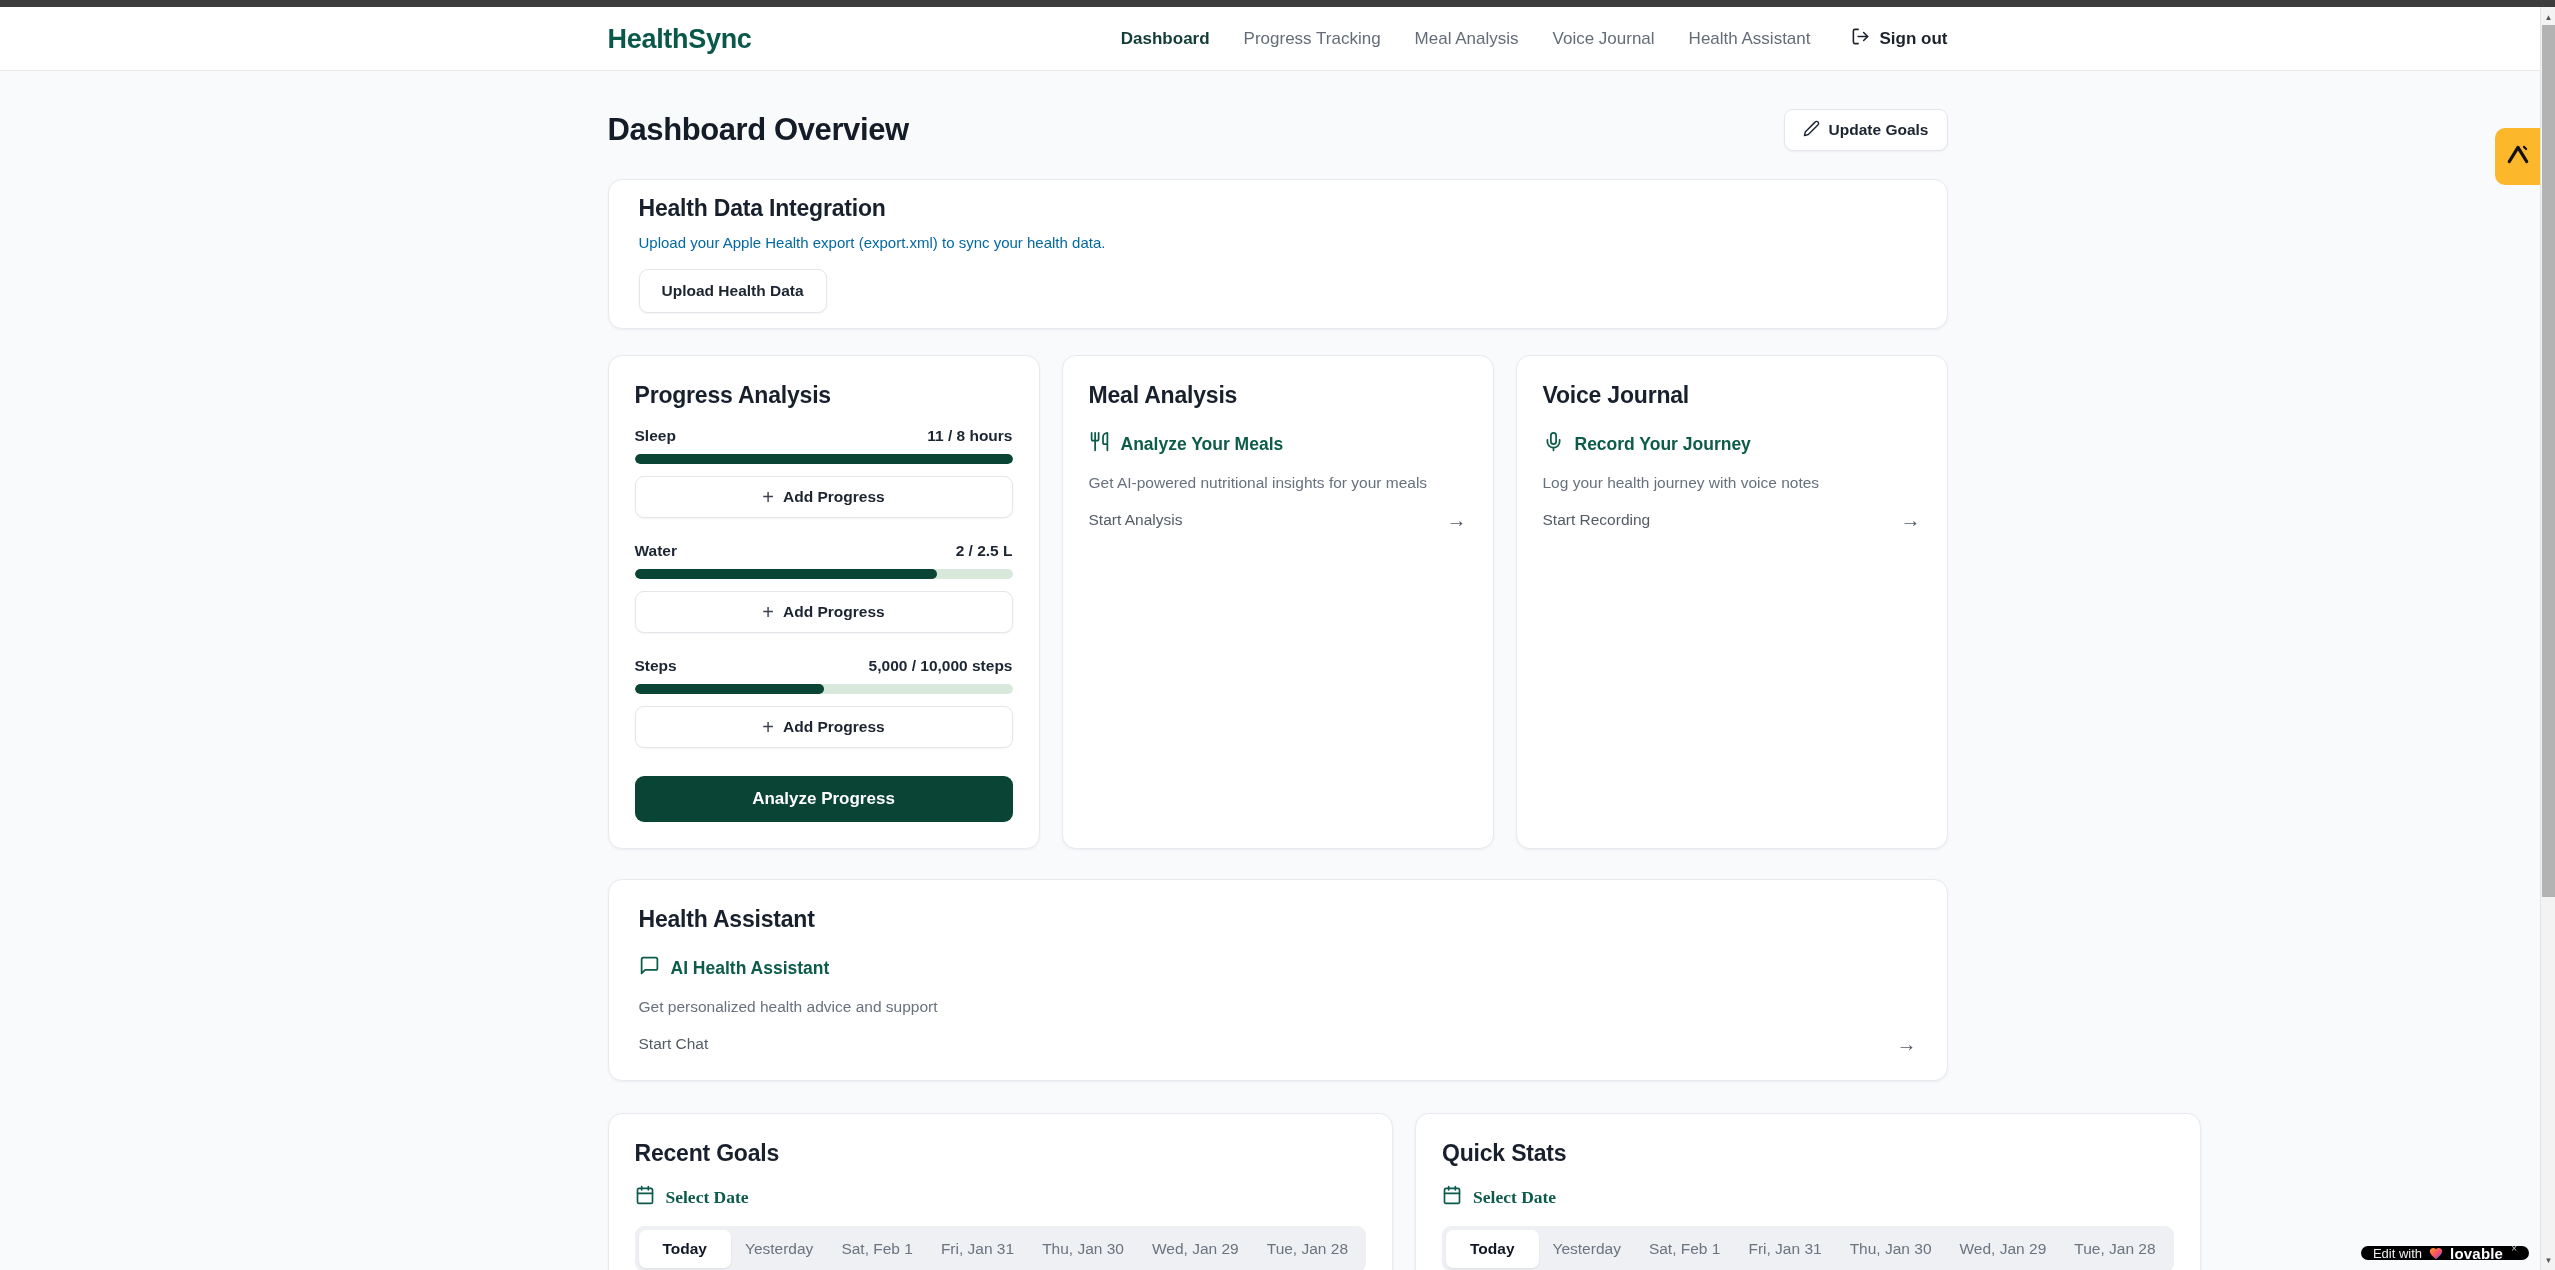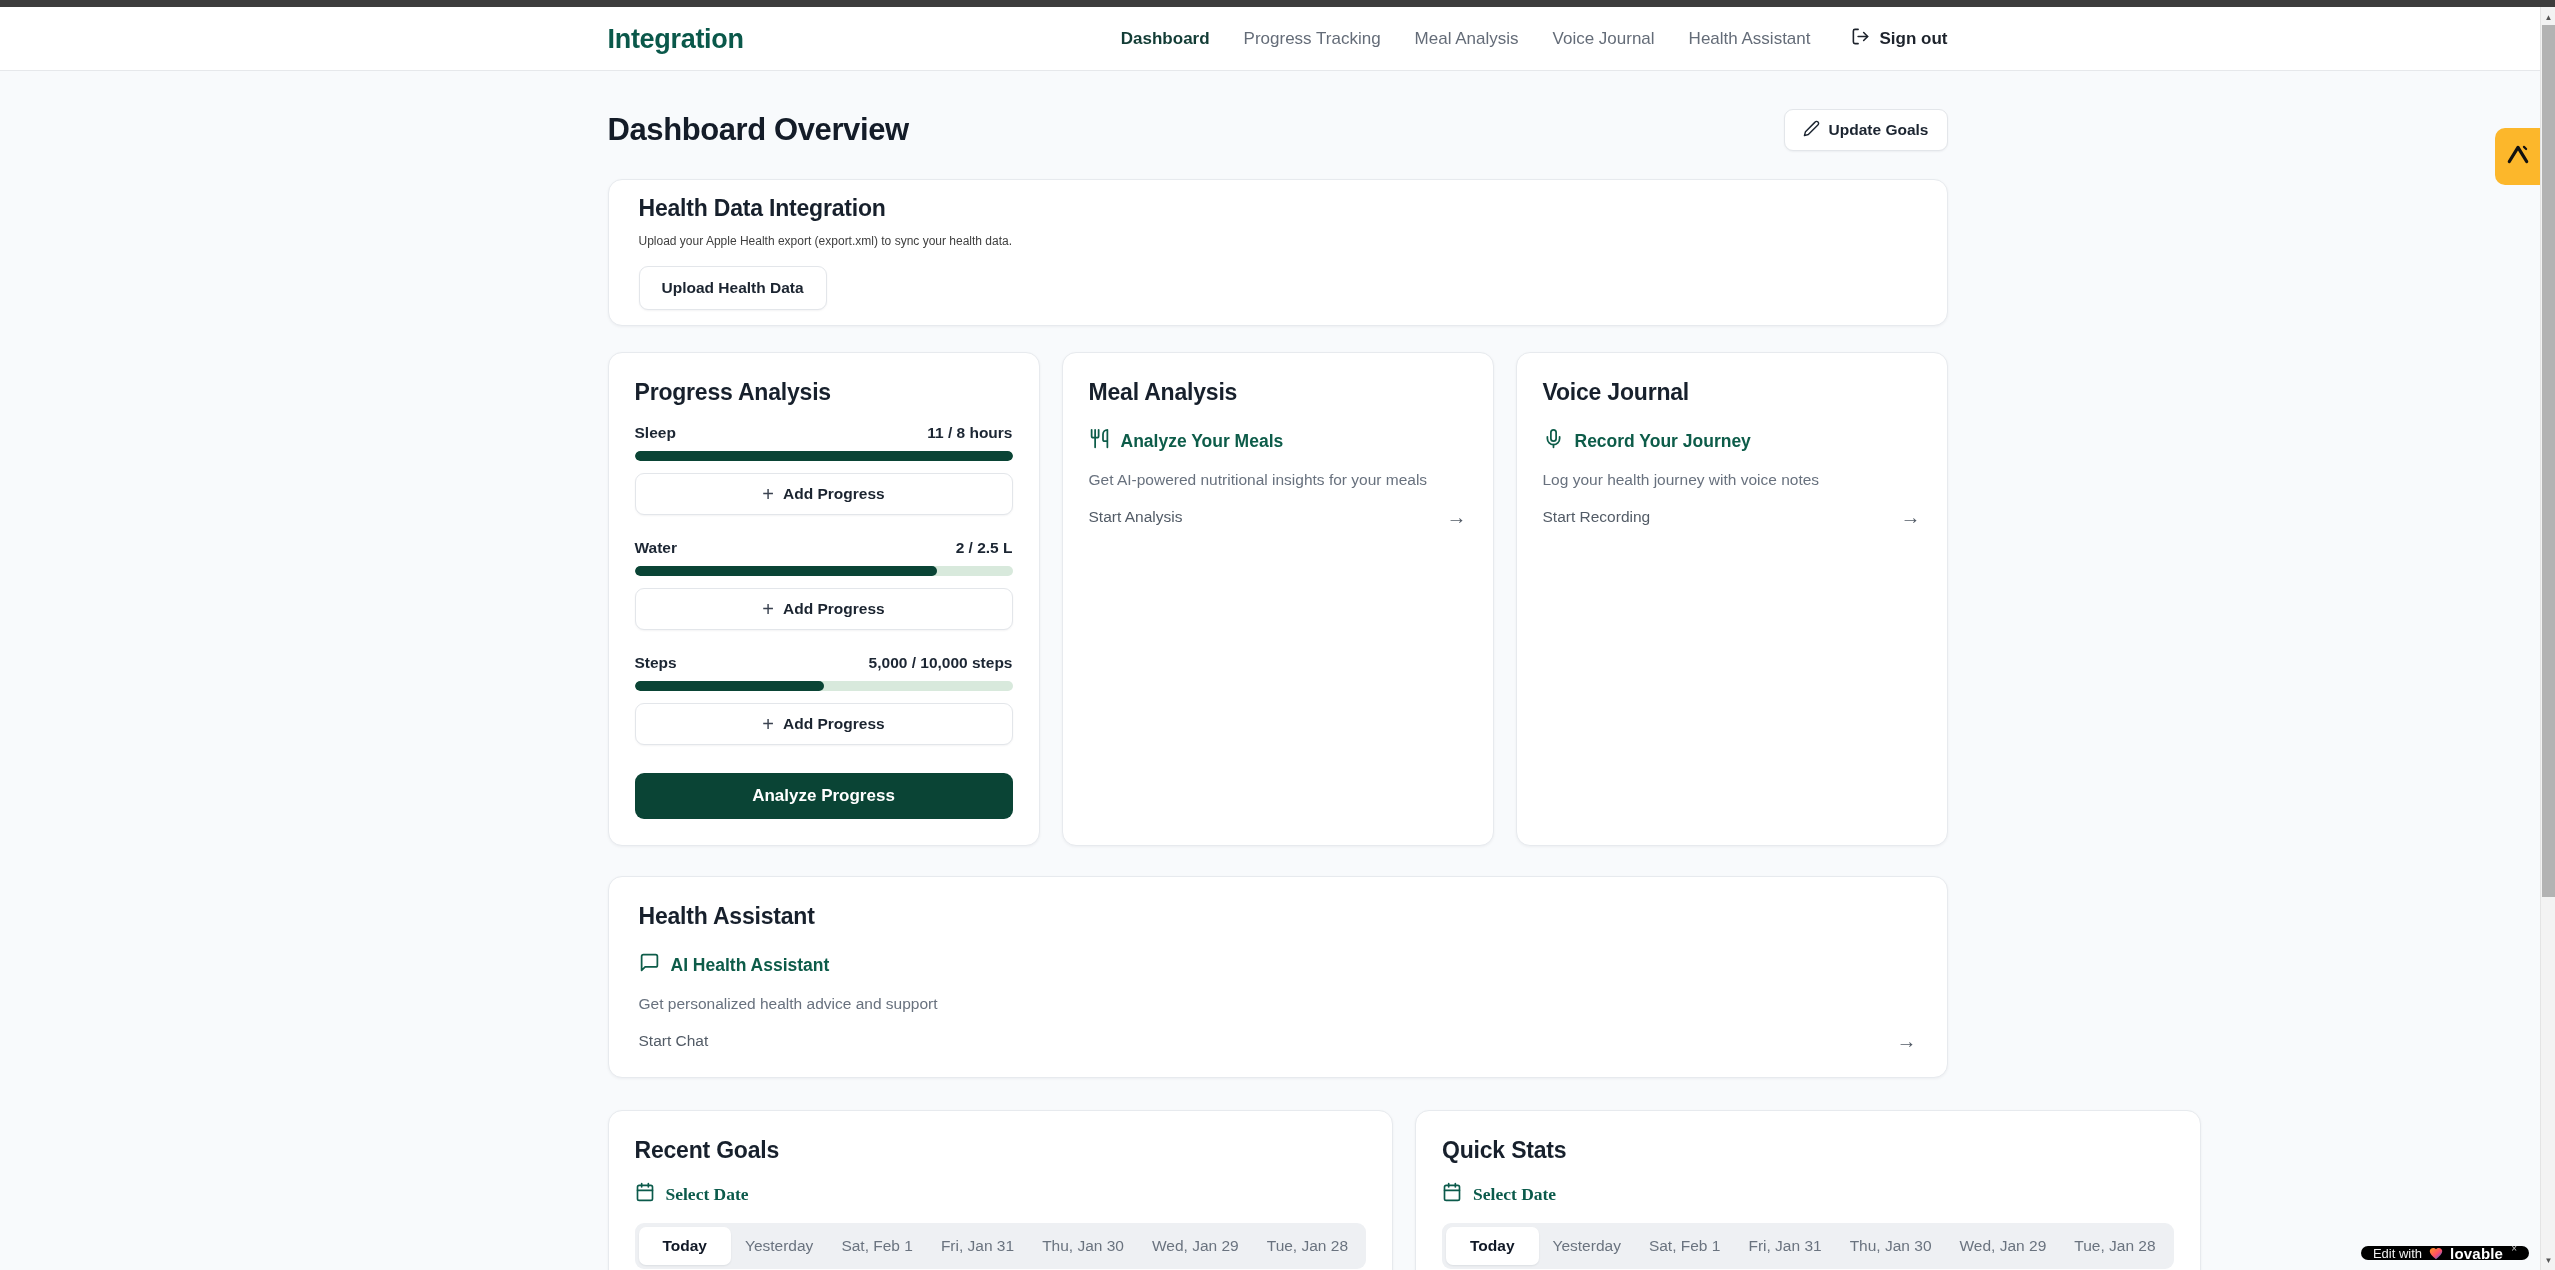--- a/index.html
+++ b/index.html
@@ -32,21 +32,21 @@
   .signout svg { width:19px; height:19px; stroke:#1d232c; }
   
   .main { padding-top:38px; }
   .page-head { display:flex; align-items:center; justify-content:space-between; }
   h1 { font-size:31px; font-weight:800; color:#141c28; letter-spacing:-.4px; }
   .btn { display:inline-flex; align-items:center; justify-content:center; gap:9px; background:#fff; border:1px solid #e3e6ea; border-radius:9px; font-size:15.5px; font-weight:600; color:#1b2430; cursor:pointer; box-shadow:0 1px 2px rgba(16,24,40,.05); font-family:inherit; }
   .btn svg { width:17px; height:17px; stroke:#1b2430; }
   .btn-update { height:42px; padding:0 18px; }
   .card { background:#fff; border:1px solid #e7eaee; border-radius:14px; box-shadow:0 1px 3px rgba(16,24,40,.05); }
   .card-title { font-size:23px; font-weight:700; color:#17202c; letter-spacing:-.2px; }
-  .desc { font-size:12px; color:#404040; }
+  .desc { font-size:15px; color:#0369a1; }
   
   .hdi { margin-top:28px; padding:15px 30px; }
   .hdi .desc { margin-top:12px; }
   .btn-upload { height:44px; padding:0 22px; margin-top:18px; }
   
   .grid3 { margin-top:26px; display:grid; grid-template-columns:repeat(3,1fr); gap:22px; }
   .grid3 .card { padding:26px; display:flex; flex-direction:column; }
   .metric { margin-bottom:6px; }
   .metric-row { display:flex; align-items:flex-end; justify-content:space-between; font-size:15.5px; font-weight:600; color:#1c2633; margin-top:18px; }
   .bar { height:10px; border-radius:5px; background:#d8e9dc; margin-top:9px; overflow:hidden; }
@@ -70,21 +70,21 @@
   .tab { font-size:15.5px; color:#6a737f; padding:0 14px; height:38px; display:flex; align-items:center; border-radius:7px; white-space:nowrap; cursor:pointer; }
   .tab.active { background:#fff; color:#101826; font-weight:700; box-shadow:0 1px 2px rgba(16,24,40,.08); padding:0 24px; }
 </style>
 </head>
 <body>
 
 <div class="top-strip"></div>
 
 <header class="site-header">
   <div class="container header-inner">
-    <div class="logo">Integration</div>
+    <div class="logo">HealthSync</div>
     <nav class="nav">
       <a class="active">Dashboard</a>
       <a>Progress Tracking</a>
       <a>Meal Analysis</a>
       <a>Voice Journal</a>
       <a>Health Assistant</a>
       <div class="signout">
         <span><svg viewBox="0 0 24 24" fill="none" stroke-width="2" stroke-linecap="round" stroke-linejoin="round" width="19" height="19">
               <path d="M9 21H5a2 2 0 0 1-2-2V5a2 2 0 0 1 2-2h4"></path>
               <polyline points="16 17 21 12 16 7"></polyline>

